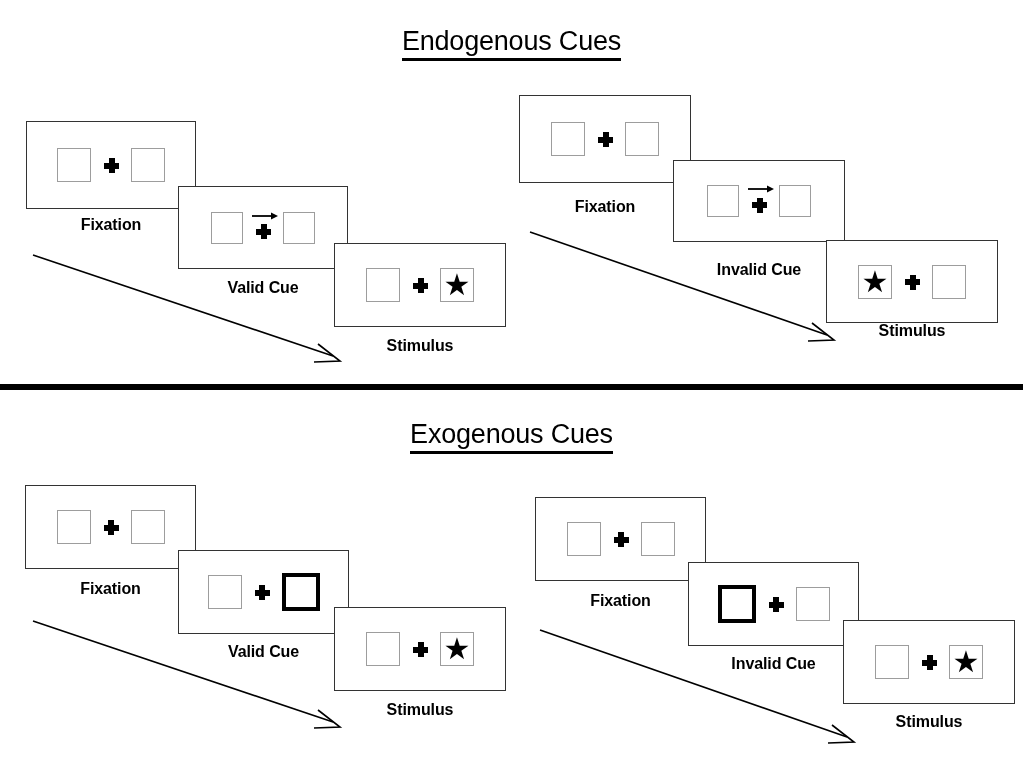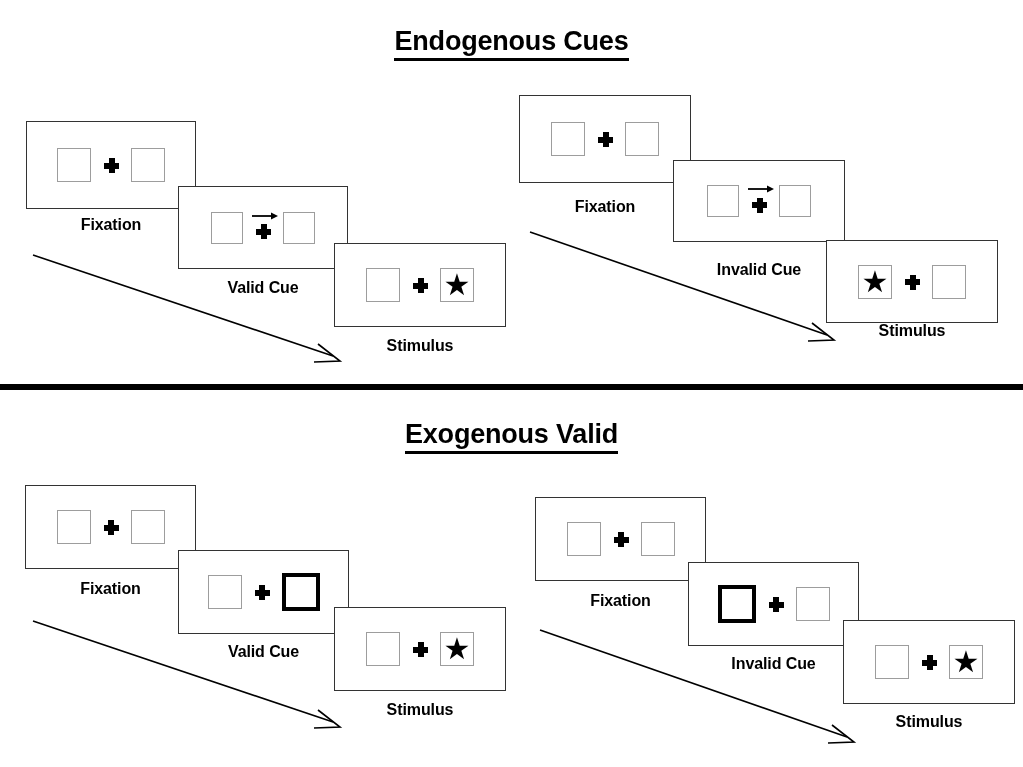--- a/index.html
+++ b/index.html
@@ -20,21 +20,21 @@
     overflow: hidden;
   }
 
   
   .section-title {
     position: absolute;
     width: 1023px;
     left: 0;
     text-align: center;
     font-size: 27px;
-    font-weight: bold;
+    font-weight: normal;
     letter-spacing: -0.2px;
     color: #000;
   }
   .section-title span.t {
     border-bottom: 3px solid #000;
     padding-bottom: 1px;
     display: inline-block;
   }
 
   
@@ -244,21 +244,21 @@
   <div class="caption" style="left:826px; top:322px; width:172px;">Stimulus</div>
 
   <svg class="flow-arrow" style="left:500px; top:218px;" width="350" height="135" viewBox="0 0 350 135">
     <line x1="30" y1="14" x2="327" y2="117" stroke="#000" stroke-width="1.6"></line>
     <polyline points="312,105 334,122 308,123" fill="none" stroke="#000" stroke-width="1.6"></polyline>
   </svg>
 
   <div class="divider" style="top:384px;"></div>
 
   <div class="section-title" style="top:419px;">
-    <span class="t">Exogenous Valid</span>
+    <span class="t">Exogenous Cues</span>
   </div>
 
   <div class="panel" style="left:25px; top:485px; width:171px; height:84px;">
     <div class="panel-inner">
       <div class="sqwrap">
         <div class="sq" style="width:34px;height:34px;"></div>
       </div>
       <div class="plus" style="width:40px;height:22px;">
         <div class="bar-h" style="left:13px;top:8.5px;width:15px;height:6px;"></div>
         <div class="bar-v" style="left:17.5px;top:4px;width:6px;height:15px;"></div>

